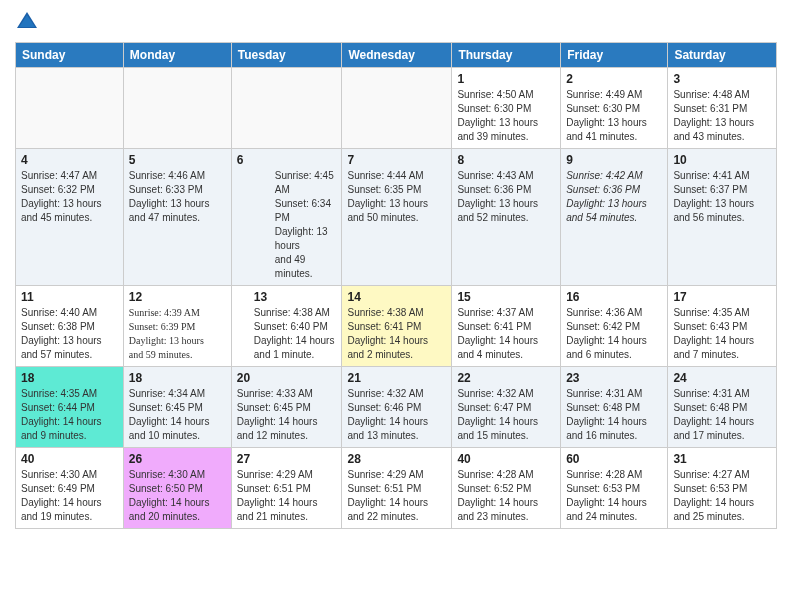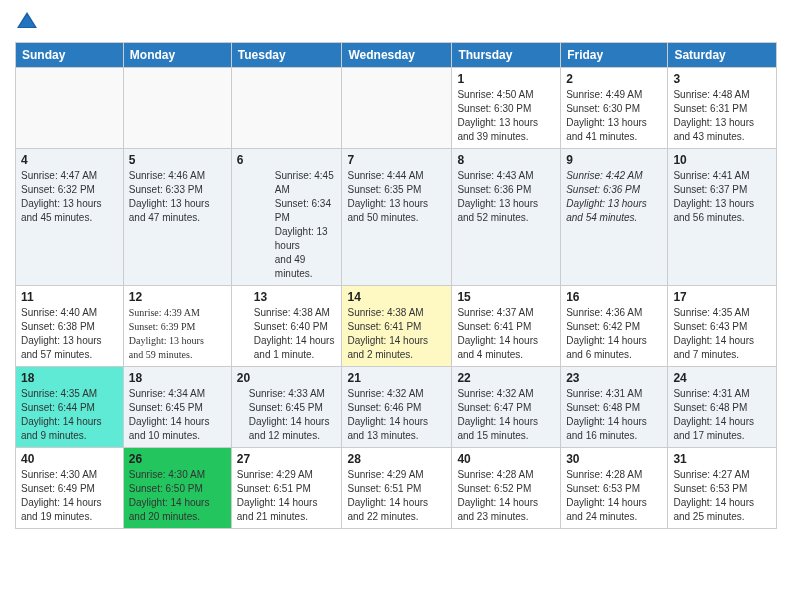--- a/index.html
+++ b/index.html
@@ -274,21 +274,21 @@
           </td>
           <td style="background: rgb(238, 243, 248);">
             <span class="day-num">18</span>
             <div class="day-info" style="white-space: pre-line;">Sunrise: 4:34 AM
 Sunset: 6:45 PM
 Daylight: 14 hours
 and 10 minutes.</div>
           </td>
           <td style="background: rgb(238, 243, 248);">
             <span class="day-num">20</span>
-            <div class="day-info" style="white-space: pre-line; margin-left: 12px;">Sunrise: 4:33 AM
+            <div class="day-info" style="white-space: pre-line;">Sunrise: 4:33 AM
 Sunset: 6:45 PM
 Daylight: 14 hours
 and 12 minutes.</div>
           </td>
           <td style="background: rgb(238, 243, 248);">
             <span class="day-num">21</span>
             <div class="day-info" style="white-space: pre-line;">Sunrise: 4:32 AM
 Sunset: 6:46 PM
 Daylight: 14 hours
 and 13 minutes.</div>
@@ -316,21 +316,21 @@
           </td>
         </tr>
         <tr>
           <td style="background: rgb(255, 255, 255);">
             <span class="day-num">40</span>
             <div class="day-info" style="white-space: pre-line;">Sunrise: 4:30 AM
 Sunset: 6:49 PM
 Daylight: 14 hours
 and 19 minutes.</div>
           </td>
-          <td style="background: #22c55e; margin-left: 24px;">
+          <td style="background: #f0abfc; margin-left: 24px;">
             <span class="day-num">26</span>
             <div class="day-info" style="white-space: pre-line;">Sunrise: 4:30 AM
 Sunset: 6:50 PM
 Daylight: 14 hours
 and 20 minutes.</div>
           </td>
           <td style="background: rgb(255, 255, 255);">
             <span class="day-num">27</span>
             <div class="day-info" style="white-space: pre-line;">Sunrise: 4:29 AM
 Sunset: 6:51 PM
@@ -345,21 +345,21 @@
 and 22 minutes.</div>
           </td>
           <td style="background: rgb(255, 255, 255);">
             <span class="day-num">40</span>
             <div class="day-info" style="white-space: pre-line;">Sunrise: 4:28 AM
 Sunset: 6:52 PM
 Daylight: 14 hours
 and 23 minutes.</div>
           </td>
           <td style="background: rgb(255, 255, 255);">
-            <span class="day-num">30</span>
+            <span class="day-num">60</span>
             <div class="day-info" style="white-space: pre-line;">Sunrise: 4:28 AM
 Sunset: 6:53 PM
 Daylight: 14 hours
 and 24 minutes.</div>
           </td>
           <td style="background: rgb(255, 255, 255);">
             <span class="day-num">31</span>
             <div class="day-info" style="white-space: pre-line;">Sunrise: 4:27 AM
 Sunset: 6:53 PM
 Daylight: 14 hours

